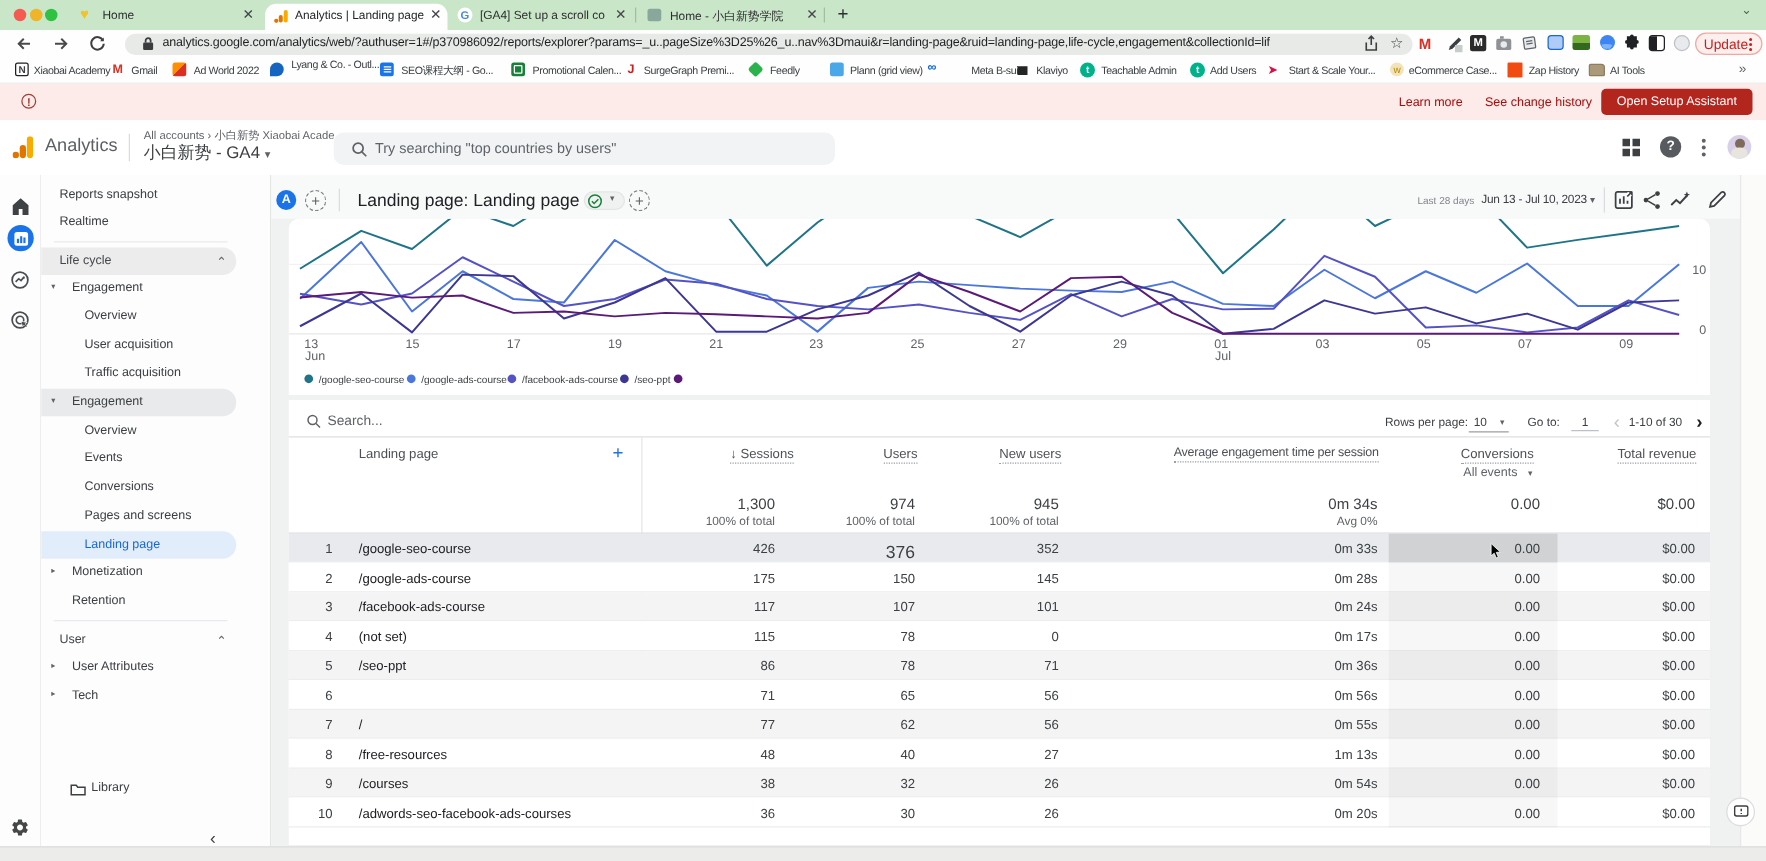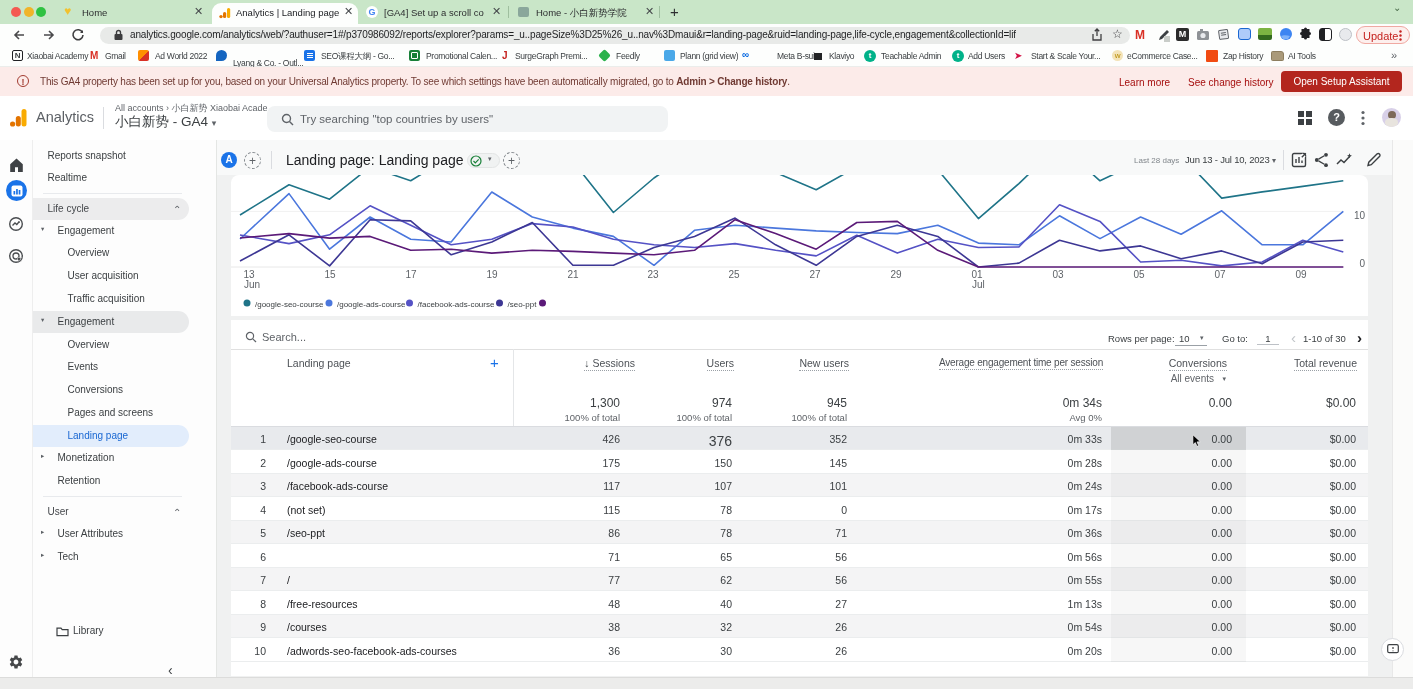--- a/index.html
+++ b/index.html
@@ -100,21 +100,21 @@
 </div>
 
 <div class="abs" id="bookmarks" style="left:0;top:46px;width:1413px;height:21px;background:#fdfefd;border-bottom:1px solid #ebedeb;font-size:8.5px;letter-spacing:-0.3px;color:#3c4043;">
   <div class="abs" style="left:12px;top:4px;width:11px;height:11px;border:1.3px solid #202124;border-radius:2px;font-size:8px;line-height:9px;text-align:center;font-weight:bold;">N</div>
   <div class="abs" style="left:27px;top:5px;">Xiaobai Academy</div>
   <div class="abs" style="left:90px;top:4px;font-size:10px;font-weight:bold;color:#d93025;">M</div>
   <div class="abs" style="left:105px;top:5px;">Gmail</div>
   <div class="abs" style="left:138px;top:4px;width:11px;height:11px;background:linear-gradient(135deg,#ff8f00 50%,#d93025 50%);border-radius:2px;"></div>
   <div class="abs" style="left:155px;top:5px;">Ad World 2022</div>
   <div class="abs" style="left:216px;top:4px;width:11px;height:11px;background:#1565c0;border-radius:50% 50% 50% 0;"></div>
-  <div class="abs" style="left:233px;top:12px;">Lyang &amp; Co. - Outl...</div>
+  <div class="abs" style="left:233px;top:0;">Lyang &amp; Co. - Outl...</div>
   <div class="abs" style="left:304px;top:4px;width:11px;height:11px;background:#1a73e8;border-radius:2px;">
       <div style="margin:2.5px auto;width:6px;height:1.2px;background:#fff;box-shadow:0 2px 0 #fff,0 4px 0 #fff;"></div>
     </div>
   <div class="abs" style="left:321px;top:5px;">SEO课程大纲 - Go...</div>
   <div class="abs" style="left:409px;top:4px;width:11px;height:11px;background:#188038;border-radius:2px;">
       <div style="margin:2px auto;width:7px;height:7px;border:1px solid #fff;border-radius:1px;"></div>
     </div>
   <div class="abs" style="left:426px;top:5px;">Promotional Calen...</div>
   <div class="abs" style="left:502px;top:4px;font-size:10px;font-weight:bold;color:#c5221f;">J</div>
   <div class="abs" style="left:515px;top:5px;">SurgeGraph Premi...</div>
@@ -136,21 +136,20 @@
   <div class="abs" style="left:1127px;top:5px;">eCommerce Case...</div>
   <div class="abs" style="left:1206px;top:4px;width:12px;height:12px;background:#f14b12;border-radius:1px;"></div>
   <div class="abs" style="left:1223px;top:5px;">Zap History</div>
   <div class="abs" style="left:1271px;top:4.5px;width:13px;height:10px;background:#aa9a7a;border-radius:1.5px 3px 1.5px 1.5px;border:1px solid #8d7e5f;"></div>
   <div class="abs" style="left:1288px;top:5px;">AI Tools</div>
   <div class="abs" style="left:1391px;top:3px;font-size:11px;color:#5f6368;">»</div>
 </div>
 
 <div class="abs" id="banner" style="left:0;top:67px;width:1413px;height:29px;background:#fcebe9;">
   <div class="abs" style="left:17px;top:8px;width:12px;height:12px;border-radius:50%;border:1.2px solid #a33c31;color:#a33c31;font-size:9px;text-align:center;line-height:12px;font-weight:bold;">!</div>
-  <div class="abs" style="left:40px;top:9px;font-size:10px;letter-spacing:-0.2px;color:#703a33;">This GA4 property has been set up for you, based on your Universal Analytics property. To see which settings have been automatically migrated, go to <b>Admin &gt; Change history</b>.</div>
   <div class="abs" style="left:1119px;top:9.5px;font-size:10px;color:#a50e0e;font-weight:500;">Learn more</div>
   <div class="abs" style="left:1188px;top:9.5px;font-size:10px;color:#a50e0e;font-weight:500;">See change history</div>
   <div class="abs" style="left:1281px;top:4px;width:121px;height:21px;background:#b3261e;border-radius:4px;color:#fff;font-size:10px;font-weight:500;text-align:center;line-height:21px;">Open Setup Assistant</div>
 </div>
 
 <div class="abs" id="gaheader" style="left:0;top:96px;width:1413px;height:44px;background:#fff;">
   <svg class="abs" style="left:10px;top:13px;" width="17" height="18" viewBox="0 0 17 18">
       <rect x="11.5" y="0" width="5" height="17.5" rx="2.5" fill="#f9ab00"></rect>
       <rect x="5.8" y="7" width="5" height="10.5" rx="2.5" fill="#e37400"></rect>
       <circle cx="2.6" cy="15" r="2.6" fill="#e37400"></circle>

